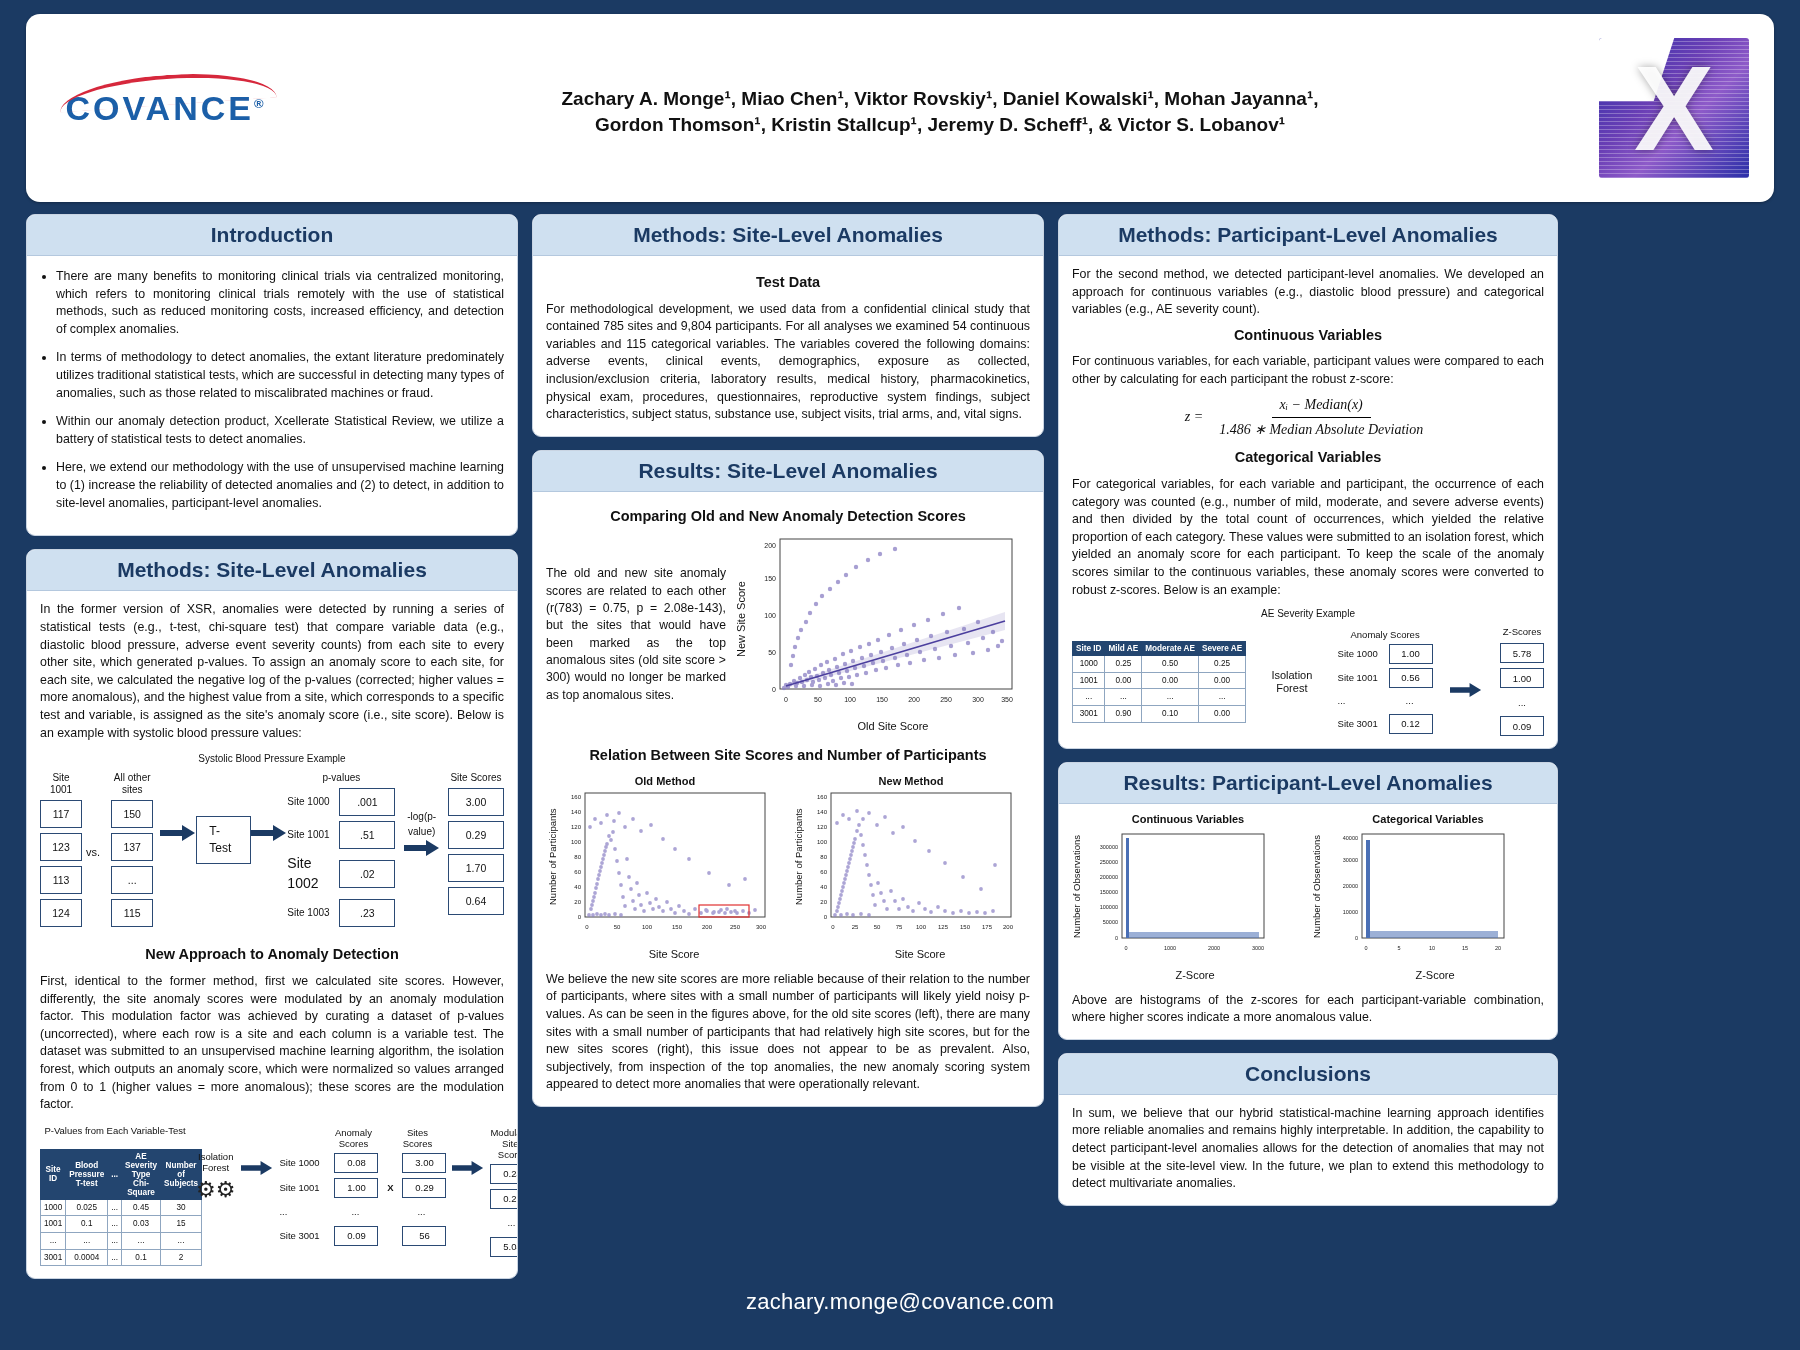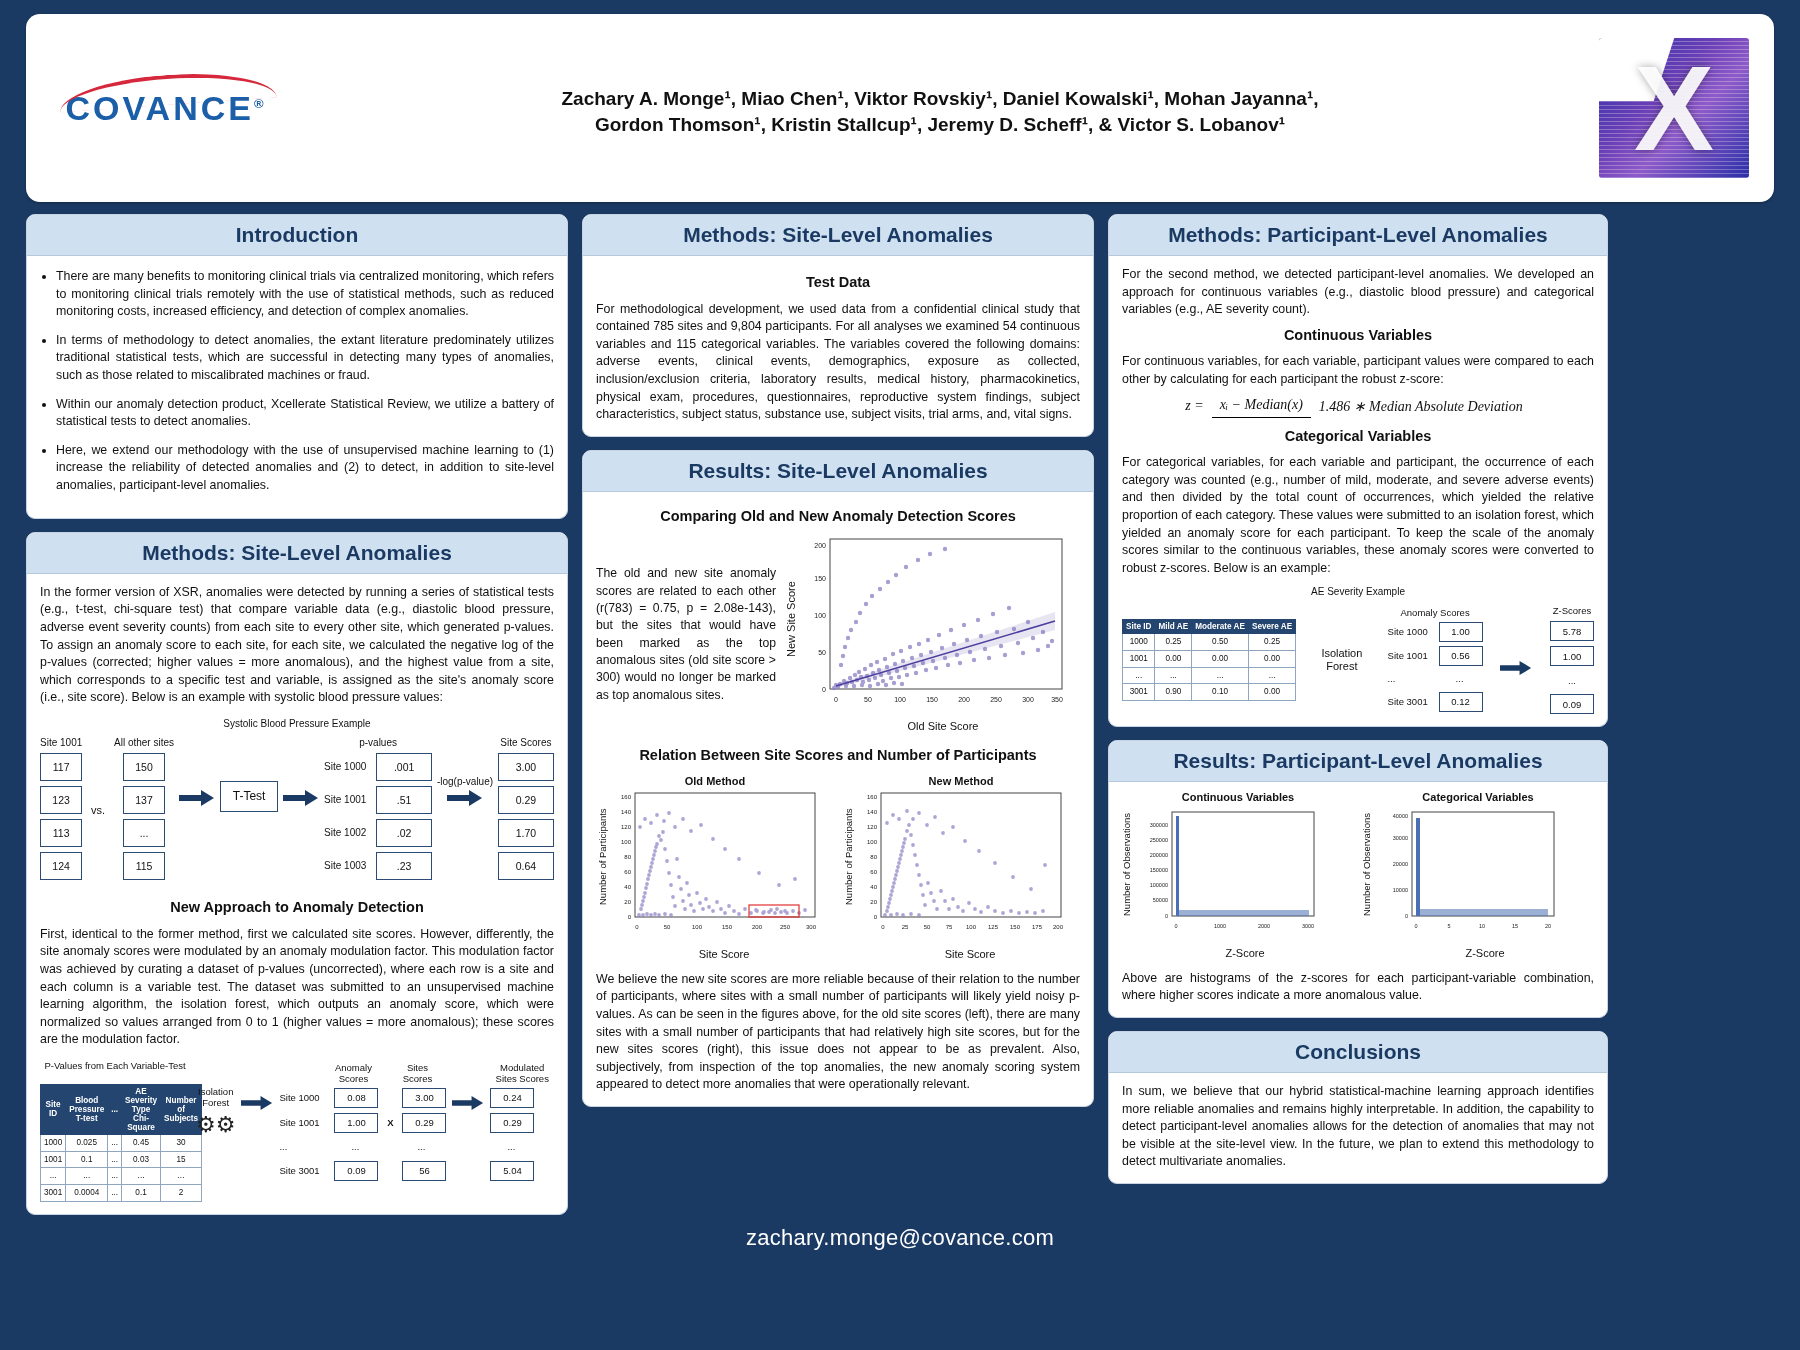--- a/index.html
+++ b/index.html
@@ -47,21 +47,21 @@
     position:absolute;left:0;right:0;top:0;bottom:0;
     display:flex;align-items:center;justify-content:center;
     font-size:120px;font-weight:bold;color:rgba(255,255,255,.92);
     text-shadow:0 0 8px rgba(0,0,0,.35);
   }
   .xcell-tl{position:absolute;left:0;top:0;width:55%;height:45%;background:#fff;transform:skewX(-18deg) translateX(-18px);}
 
   
   .cols{display:flex;gap:14px;margin-top:12px;padding:0 8px;}
   .col{display:flex;flex-direction:column;gap:13px;}
-  .col1{width:542px;}
+  .col1{width:492px;}
   .col2{width:512px;}
   .col3{width:500px;}
 
   .panel{background:#ffffff;border-radius:9px;border:1px solid #c9d4e2;overflow:hidden;}
   .panel-h{
     background:#cfe0f0;color:#1b3a63;text-align:center;
     font-size:21px;font-weight:bold;padding:8px 6px;
     border-bottom:1px solid #b4c8de;
   }
   .panel-b{padding:10px 13px 12px 13px;font-size:12.4px;line-height:1.42;text-align:justify;}
@@ -97,21 +97,21 @@
   
   .pex{display:flex;align-items:center;justify-content:space-between;gap:4px;margin-top:6px;}
   .isobox{font-size:11px;text-align:center;line-height:1.2;width:58px;}
   .scorerow{display:flex;align-items:center;gap:5px;font-size:9.5px;}
   .scorecell{border:1px solid #2b4a74;width:42px;height:18px;display:flex;align-items:center;justify-content:center;font-size:9.5px;background:#fff;}
   .zcol{display:flex;flex-direction:column;gap:5px;align-items:center;}
   .collab{font-size:9.5px;text-align:center;line-height:1.15;}
 
   
   .formula{display:flex;align-items:center;justify-content:center;gap:8px;margin:6px 0 8px;font-family:"Liberation Serif", serif;font-size:14px;}
-  .frac{display:inline-flex;flex-direction:row;align-items:center;}
+  .frac{display:inline-flex;flex-direction:column;align-items:center;}
   .frac .num{border-bottom:1px solid #000;padding:0 8px 2px;}
   .frac .den{padding:2px 8px 0;}
   .ital{font-style:italic;}
 
   
   .footer{
     text-align:center;color:#ffffff;font-size:22px;
     margin-top:10px;letter-spacing:.3px;
   }
 </style>
@@ -197,21 +197,21 @@
               <div class="flow-lab">p-values</div>
               <div style="display:flex;align-items:center;gap:4px;margin-bottom:5px">
                 <span style="font-size:10px;width:48px">Site 1000</span>
                 <span class="cellbox w2" style="margin:0">.001</span>
               </div>
               <div style="display:flex;align-items:center;gap:4px;margin-bottom:5px">
                 <span style="font-size:10px;width:48px">Site 1001</span>
                 <span class="cellbox w2" style="margin:0">.51</span>
               </div>
               <div style="display:flex;align-items:center;gap:4px;margin-bottom:5px">
-                <span style="font-size:10px;width:48px">Site 1002</span>
+                <span style="font-size:14px;width:48px">Site 1002</span>
                 <span class="cellbox w2" style="margin:0">.02</span>
               </div>
               <div style="display:flex;align-items:center;gap:4px;margin-bottom:5px">
                 <span style="font-size:10px;width:48px">Site 1003</span>
                 <span class="cellbox w2" style="margin:0">.23</span>
               </div>
             </div>
             <div class="flow-col" style="padding-top:38px">
               <div class="minuslog">-log(p-value)</div>
               <div class="arrow">

